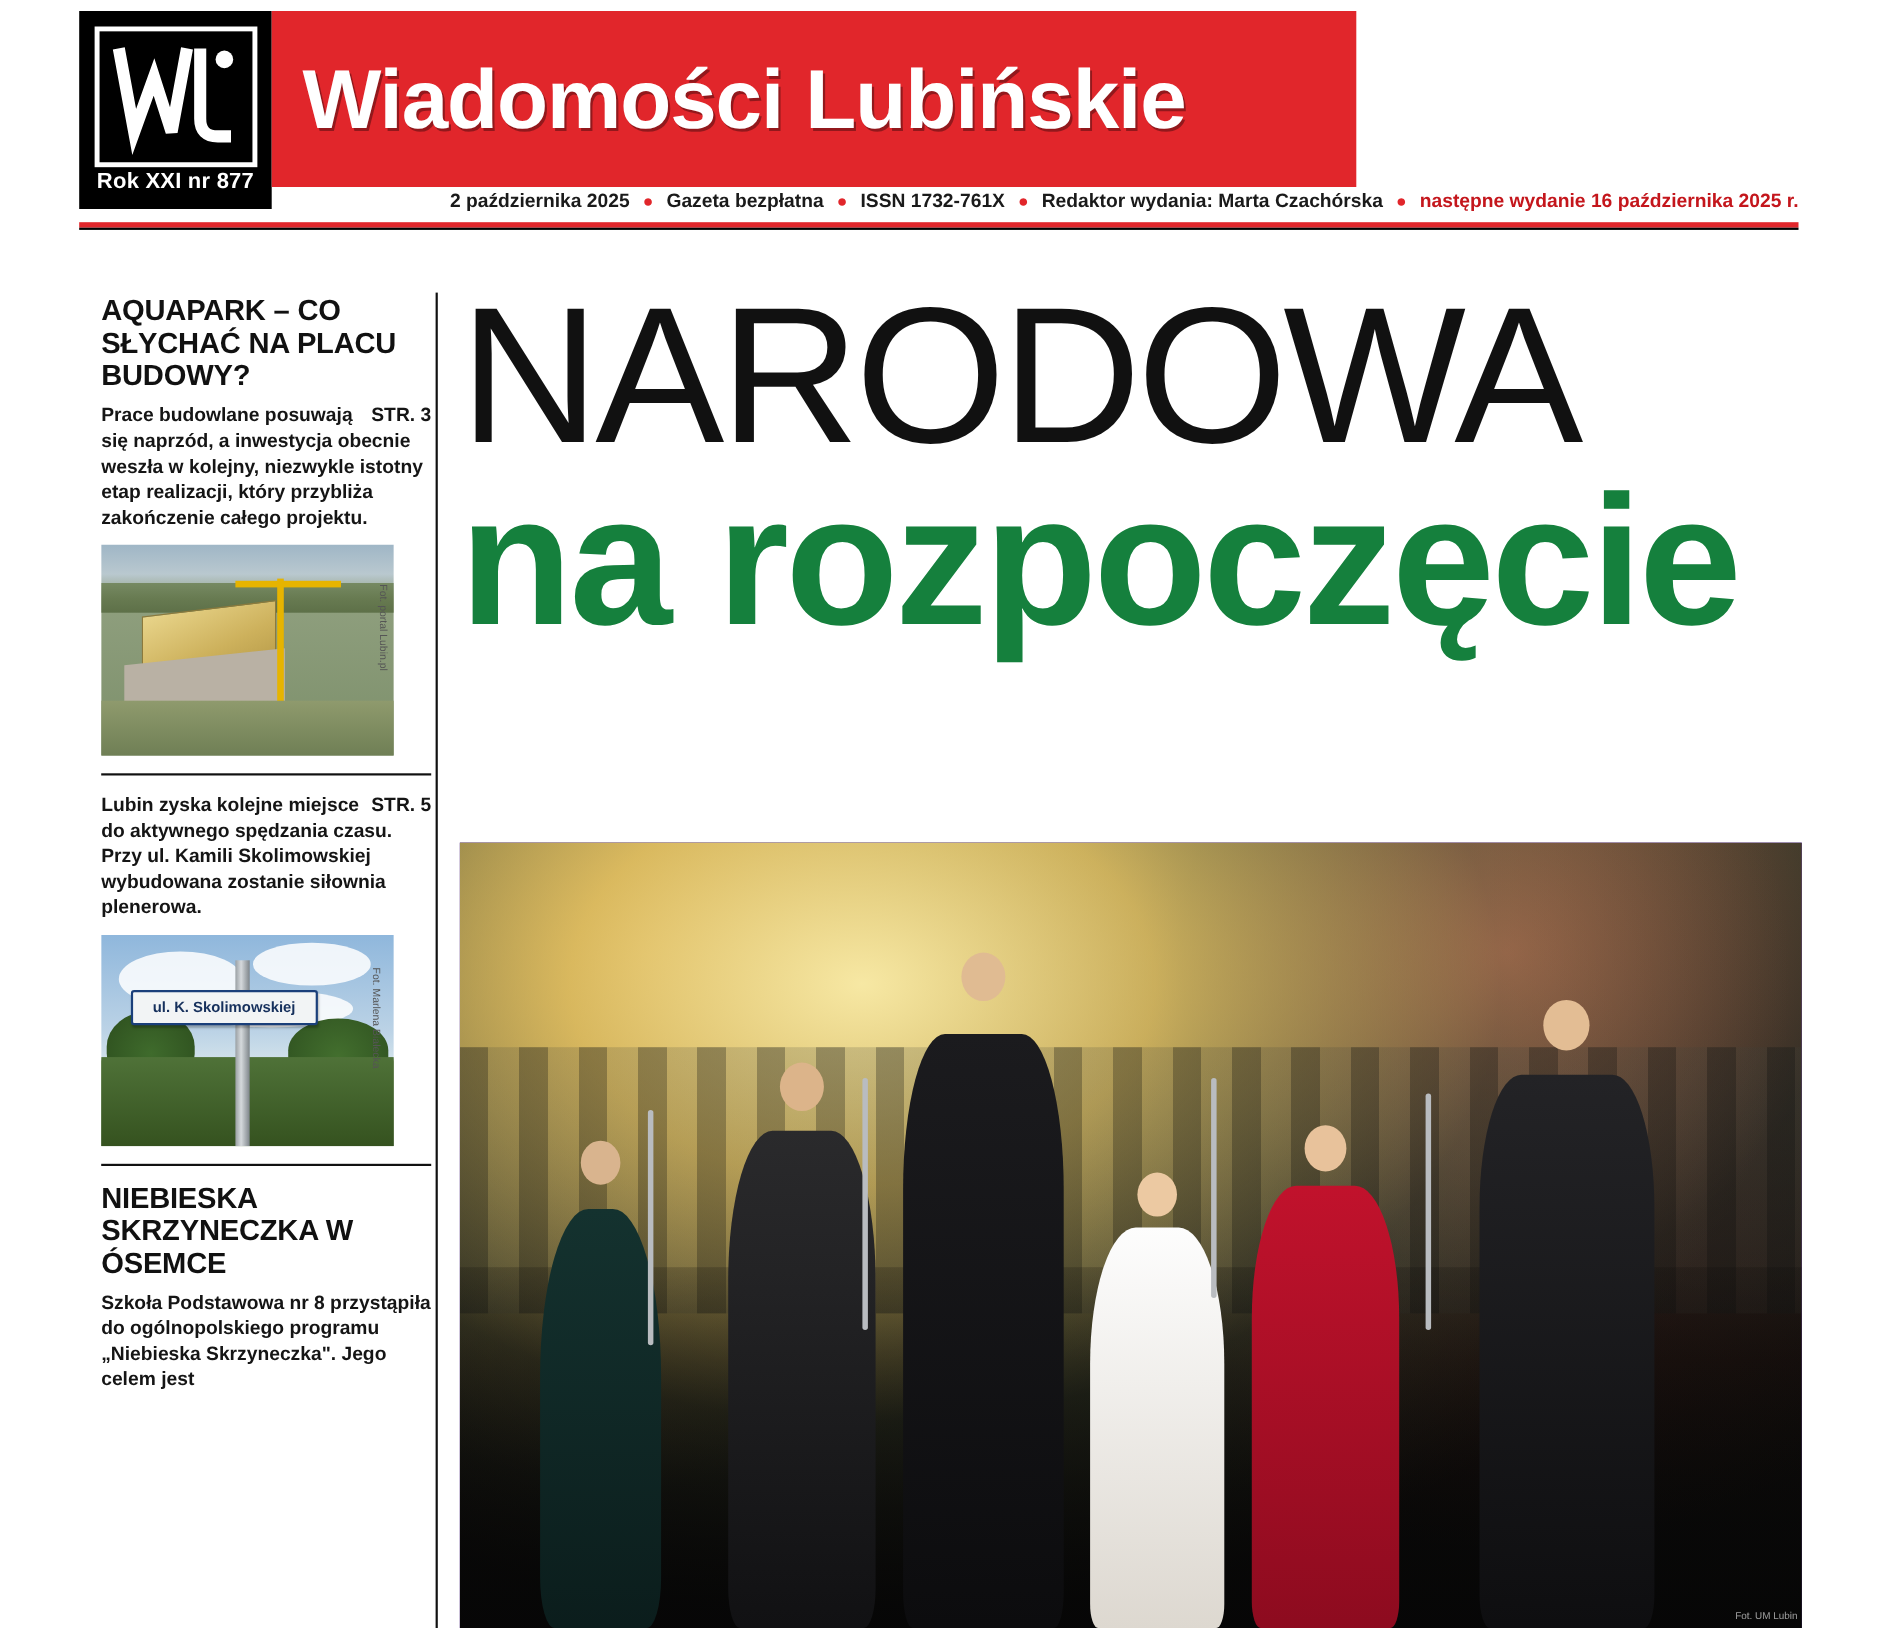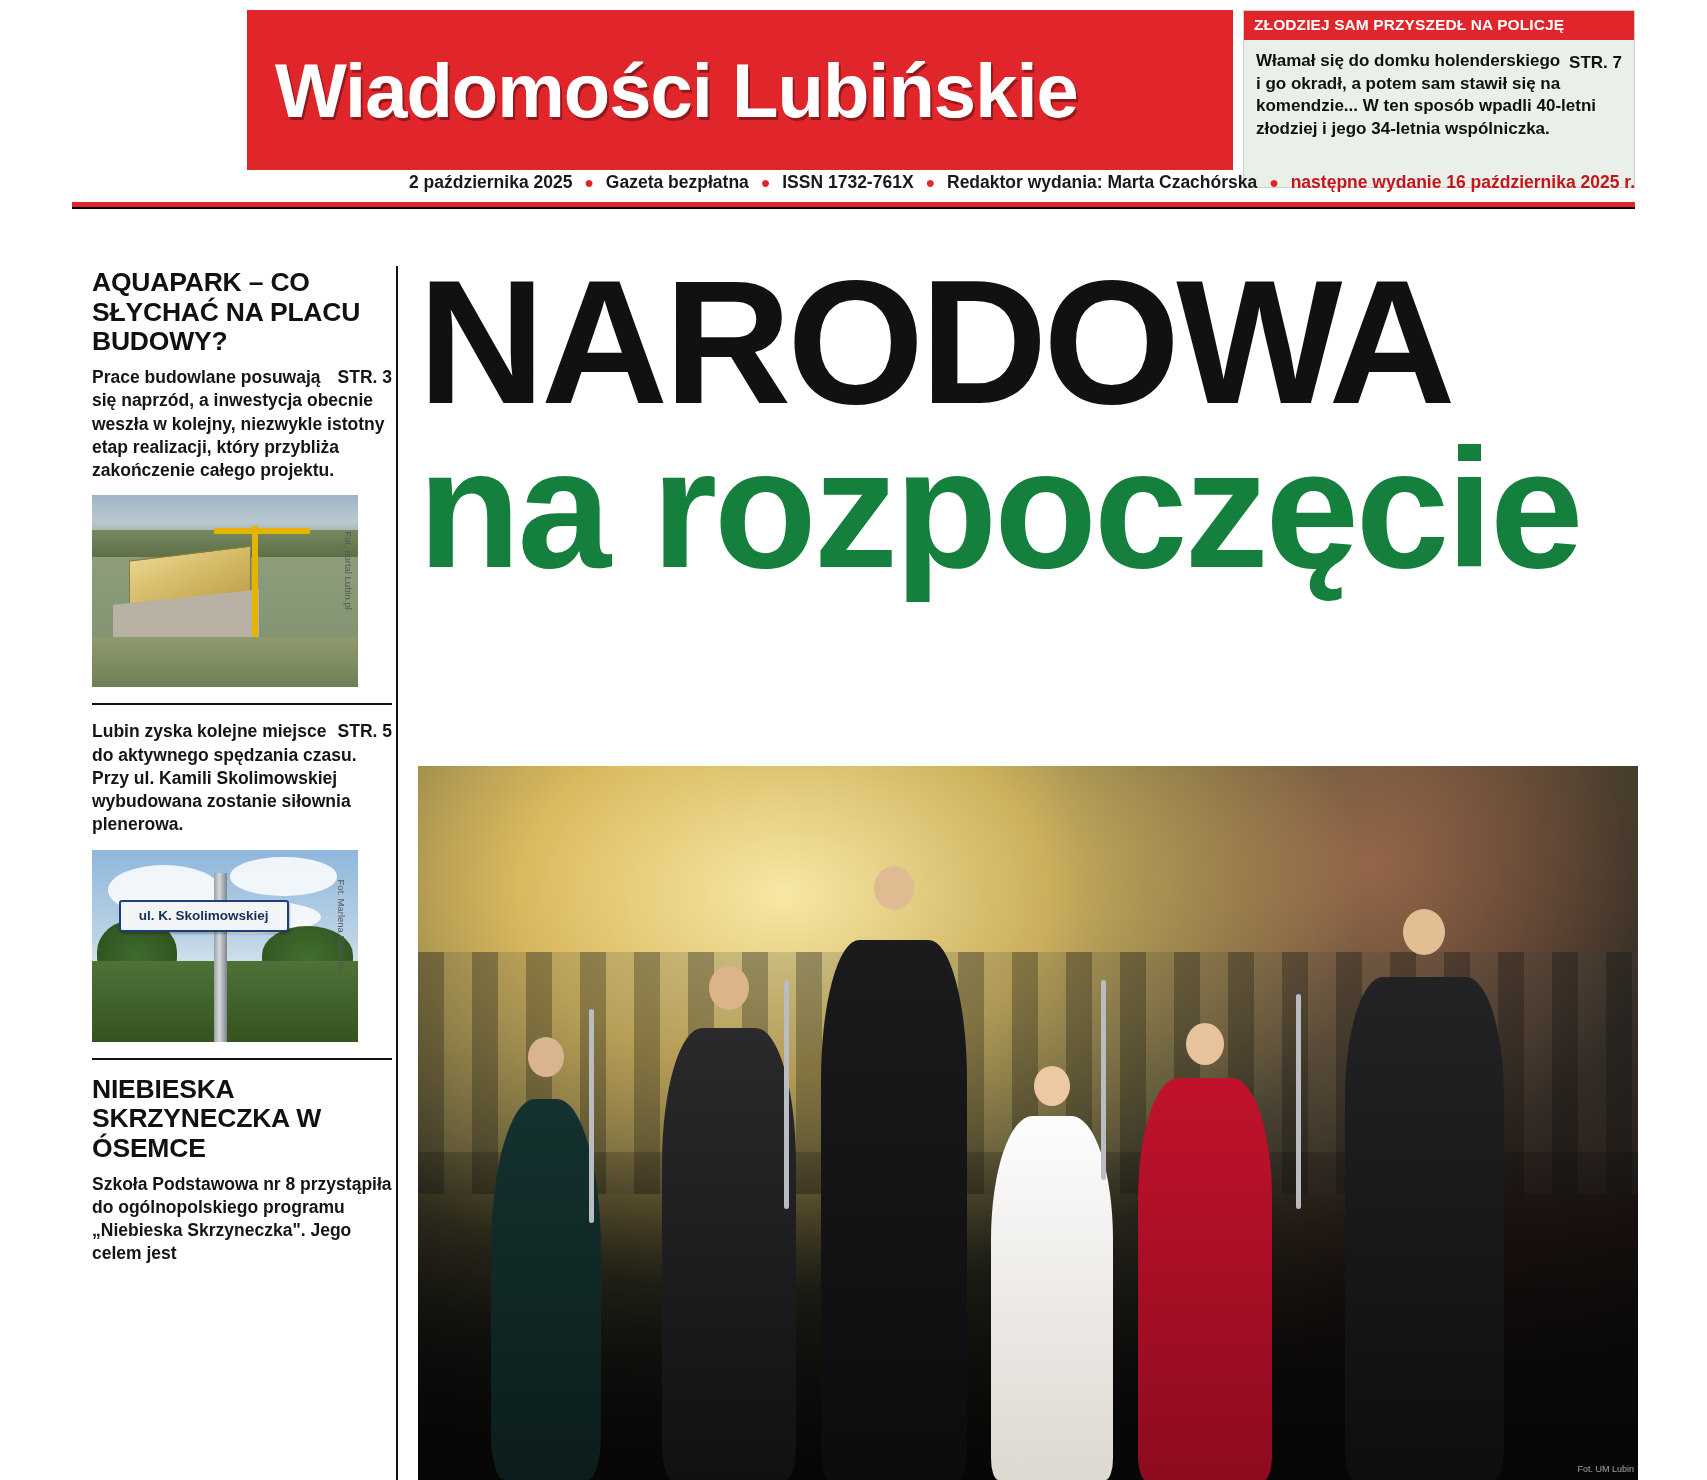--- a/index.html
+++ b/index.html
@@ -250,21 +250,21 @@
   }
   .main {
     position: absolute;
     left: 418px; top: 262px;
     width: 1220px;
   }
   .head-black {
     margin: 0;
     font-size: 176px;
     line-height: .92;
-    font-weight: bold;
+    font-weight: normal;
     letter-spacing: -4px;
     color: #111;
     white-space: nowrap;
   }
   .head-red {
     margin: 6px 0 0 0;
     font-size: 168px;
     line-height: .95;
     font-weight: bold;
     letter-spacing: -3px;
@@ -335,32 +335,36 @@
 
   .teaser3 { margin-top: 0; }
 </style>
 </head>
 <body>
 
 <div class="page">
 
   <div class="masthead">
 
+    <div class="logo-block">
+      <div class="logo-mark">
+        <svg width="148" height="128" viewBox="0 0 148 128" aria-hidden="true">
+          <rect x="2" y="2" width="144" height="124" fill="#000" stroke="#fff" stroke-width="5"></rect>
+          <path d="M22 20 L36 96 L54 46 L70 96 L84 20" fill="none" stroke="#fff" stroke-width="11" stroke-linecap="butt" stroke-linejoin="miter"></path>
+          <path d="M96 20 L96 84 Q96 100 112 100 L124 100" fill="none" stroke="#fff" stroke-width="11"></path>
+          <circle cx="118" cy="30" r="8" fill="#fff"></circle>
+        </svg>
+      </div>
+      <div class="logo-rok">Rok XXI nr 877</div>
+    </div>
 
     <div class="red-band">
       <div class="paper-title">Wiadomości Lubińskie</div>
     </div>
 
-    <div class="promo-box">
-      <div class="promo-head">ZŁODZIEJ SAM PRZYSZEDŁ NA POLICJĘ</div>
-      <div class="promo-body">
-        <span class="pg">STR. 7</span>
-        <span>Włamał się do domku holenderskiego i go okradł, a potem sam stawił się na komendzie... W ten sposób wpadli 40-letni złodziej i jego 34-letnia wspólniczka.</span>
-      </div>
-    </div>
 
     <div class="info-bar">
       <span>2 października 2025</span>
       <span class="sep">●</span>
       <span>Gazeta bezpłatna</span>
       <span class="sep">●</span>
       <span>ISSN 1732-761X</span>
       <span class="sep">●</span>
       <span>Redaktor wydania: Marta Czachórska</span>
       <span class="sep">●</span>

